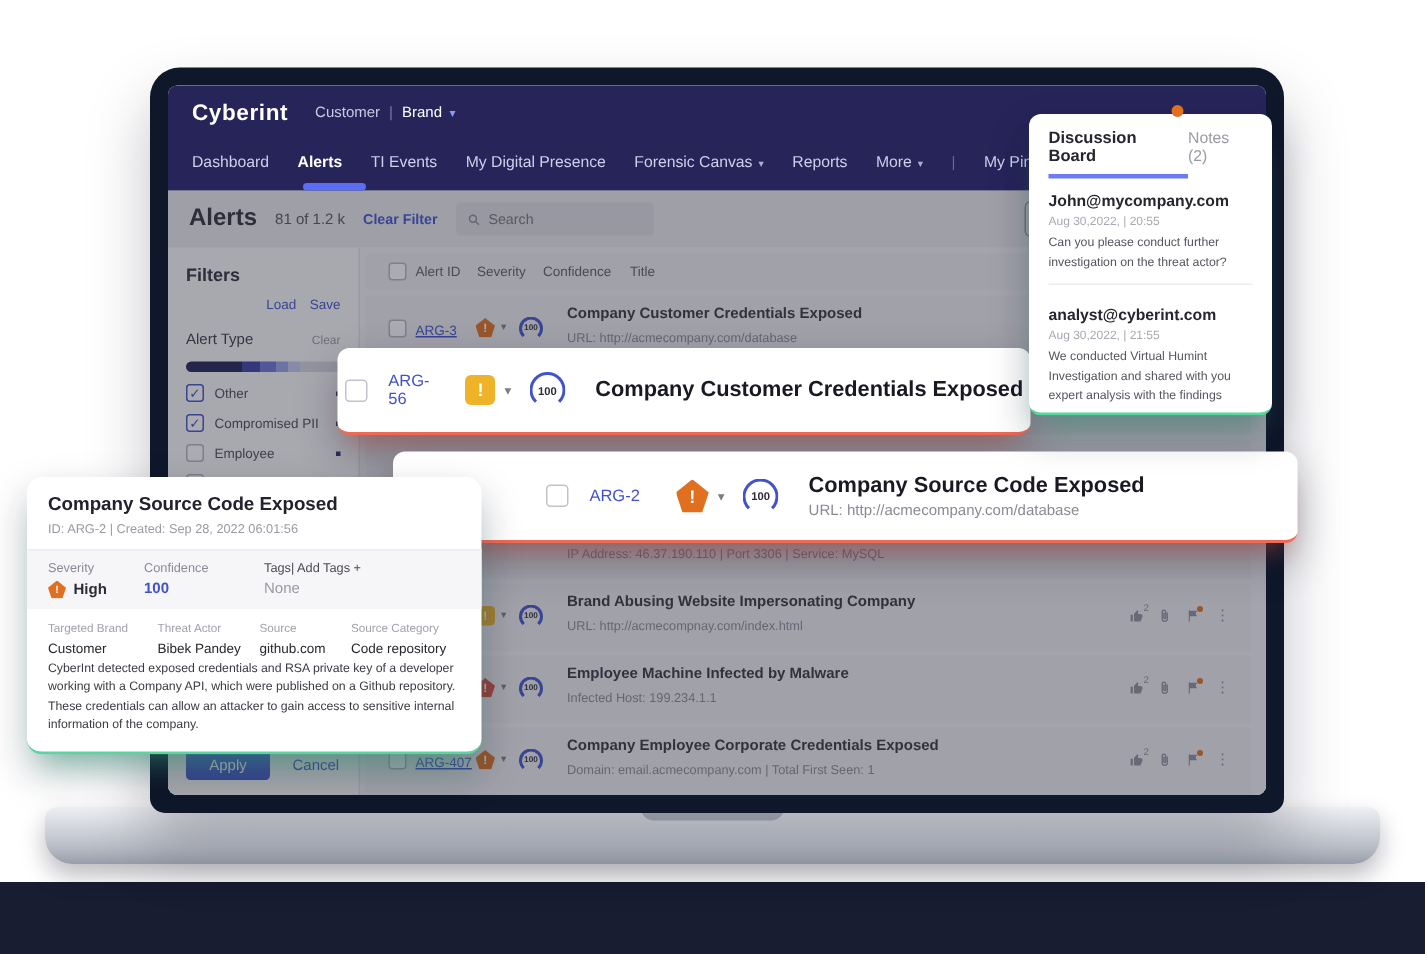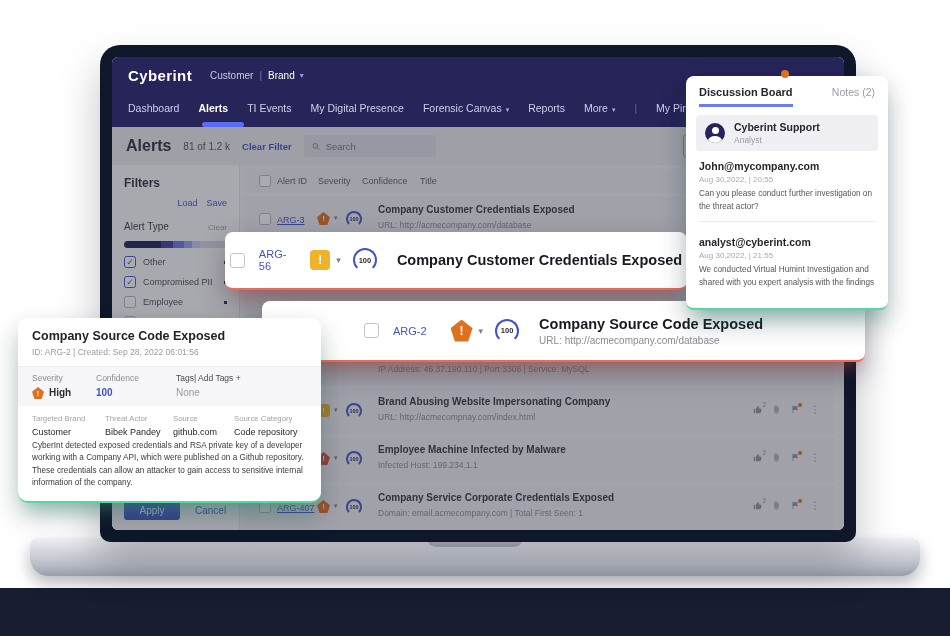--- a/index.html
+++ b/index.html
@@ -132,33 +132,33 @@
   
   #detail { left:18px; top:318px; width:303px; padding:11px 14px 12px; border-radius:10px; z-index:22;
             border-bottom:2px solid #57d69e;
             box-shadow:0 12px 26px rgba(15,18,40,.25), 0 14px 18px -10px rgba(70,210,160,.5); }
   .dc-title { font-size:12.5px; font-weight:bold; color:#22222c; }
   .dc-meta { font-size:8.5px; color:#9a9aa5; margin-top:4px; }
   .dc-band { display:flex; margin:9px -14px 0; padding:6px 14px 7px; background:#f6f6f9; border-top:1px solid #ececf1; }
   .dc-col1{width:64px} .dc-col2{width:80px} .dc-col3{flex:1}
   .dc-label { font-size:8.5px; color:#8a8a94; }
   .dc-label.dark { color:#4a4a52; }
-  .dc-val { margin-top:4px; display:flex; gap:5px; font-size:10px; font-weight:bold; color:#2c2c36; }
+  .dc-val { margin-top:4px; display:flex; align-items:center; gap:5px; font-size:10px; font-weight:bold; color:#2c2c36; }
   .dc-val .sev { width:12px; height:12px; font-size:7px; }
   .dc-val.blue { color:#4252cc; }
   .dc-val.muted { color:#9a9aa5; font-weight:normal; }
   .dc-desc-title { font-size:10.5px; font-weight:bold; color:#2c2c36; margin-top:10px; }
   .dc-grid { display:grid; grid-template-columns:68px 63px 56px auto; column-gap:5px; margin-top:8px; }
   .dc-grid .lab { font-size:7.8px; color:#a2a2ac; white-space:nowrap; }
   .dc-grid .val { font-size:9px; color:#26262e; margin-top:4px; white-space:nowrap; }
   .dc-service-lab { font-size:8px; color:#a2a2ac; margin-top:10px; }
   .dc-service { font-size:8.2px; color:#3a3a42; line-height:1.5; margin-top:3px; }
 
   
-  #discussion { left:686px; top:76px; width:202px; border-radius:8px; z-index:22; padding-bottom:15px;
+  #discussion { left:686px; top:76px; width:162px; border-radius:8px; z-index:22; padding-bottom:1px;
                 border-bottom:2px solid #57d69e;
                 box-shadow:0 12px 26px rgba(15,18,40,.28), 0 14px 18px -10px rgba(70,210,160,.5); }
   .disc-tabs { display:flex; align-items:flex-start; padding:10px 13px 0; }
   .disc-tab-active { font-size:11px; font-weight:bold; color:#26262e; padding-bottom:6px; border-bottom:3px solid #6b7cf7; }
   .disc-tab { font-size:10.5px; color:#9a9aa5; margin-left:auto; }
   .disc-support { margin:8px 10px 0; background:#f0f0f4; border-radius:4px; padding:6px 9px;
                   display:flex; align-items:center; gap:9px; }
   .avatar { width:20px; height:20px; border-radius:50%; background:#262459; position:relative; overflow:hidden; flex:0 0 auto; }
   .avatar::before { content:""; position:absolute; left:6.5px; top:3.5px; width:7px; height:7px; border-radius:50%; background:#fff; }
   .avatar::after  { content:""; position:absolute; left:3px; top:12.5px; width:14px; height:10px; border-radius:50%; background:#fff; }
@@ -383,21 +383,21 @@
               <span class="kebab">⋮</span>
             </span>
           </div>
 
           <div class="trow r6">
             <span class="cb"></span>
             <span class="rid">ARG-407</span>
             <span class="sev sev-high">!</span>
             <span class="chev">▾</span>
             <span class="gauge">100</span>
-            <span class="tt">Company Service Corporate Credentials Exposed</span>
+            <span class="tt">Company Employee Corporate Credentials Exposed</span>
             <span class="sub">Domain: email.acmecompany.com | Total First Seen: 1</span>
             <span class="acts">
               <span class="iconwrap">
                   <svg width="9" height="9" viewBox="0 0 24 24" fill="#90909b">
                     <path d="M2 10h4v12H2zM22 11c0-1.1-.9-2-2-2h-5.2l.9-4.3c.1-.5-.1-1-.5-1.4L14 2 8 8.6V22h10.5c.8 0 1.5-.5 1.8-1.2l2.6-7.2c.1-.2.1-.4.1-.6v-2z"></path>
                   </svg>
                   <span class="thumb-sup">2</span>
                 </span>
               <span class="iconwrap">
                   <svg width="9" height="9" viewBox="0 0 24 24" fill="none" stroke="#90909b" stroke-width="2.4">
@@ -471,27 +471,20 @@
       <span class="val">Code repository</span>
     </div>
     <div class="dc-service">CyberInt detected exposed credentials and RSA private key of a developer working with a Company API, which were published on a Github repository. These credentials can allow an attacker to gain access to sensitive internal information of the company.</div>
   </div>
 
   <div class="float-card" id="discussion">
     <div class="disc-tabs">
       <span class="disc-tab-active">Discussion Board</span>
       <span class="disc-tab">Notes (2)</span>
     </div>
-    <div class="disc-support">
-      <span class="avatar"></span>
-      <span>
-        <div class="disc-name">Cyberint Support</div>
-        <div class="disc-role">Analyst</div>
-      </span>
-    </div>
     <div class="msg">
       <div class="msg-author">John@mycompany.com</div>
       <div class="msg-time">Aug 30,2022, | 20:55</div>
       <div class="msg-text">Can you please conduct further investigation on the threat actor?</div>
     </div>
     <div class="msg-divider"></div>
     <div class="msg">
       <div class="msg-author">analyst@cyberint.com</div>
       <div class="msg-time">Aug 30,2022, | 21:55</div>
       <div class="msg-text">We conducted Virtual Humint Investigation and shared with you expert analysis with the findings</div>

